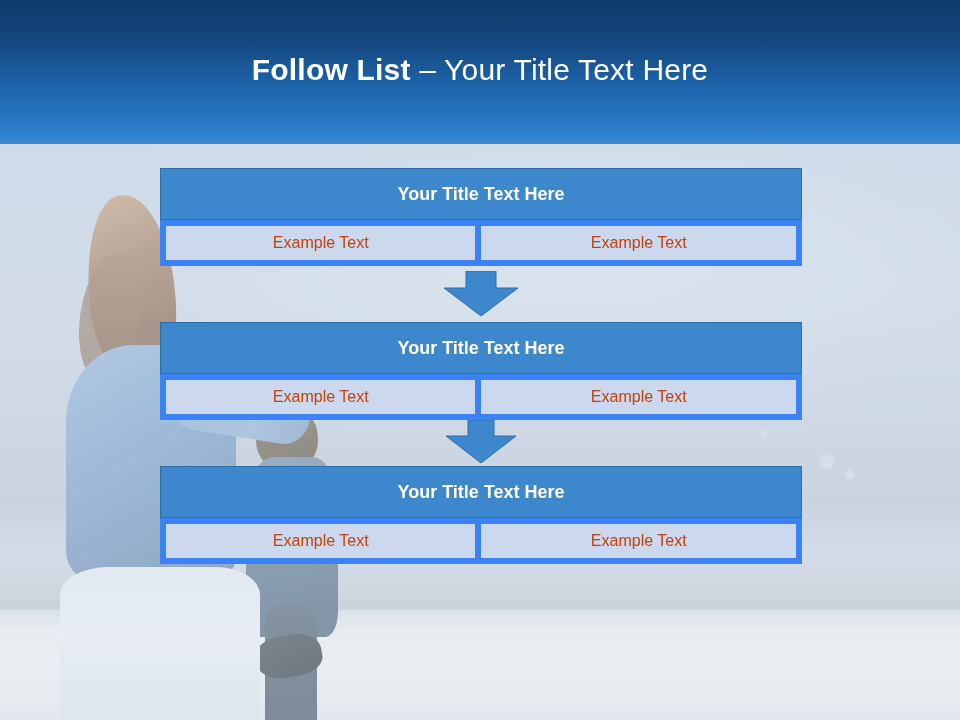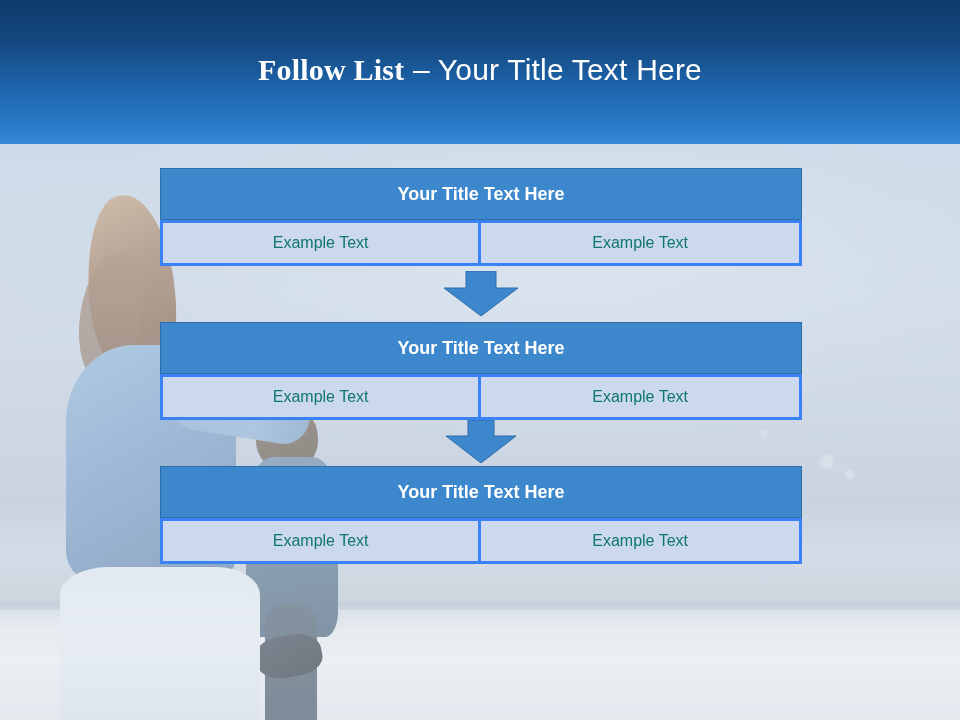--- a/index.html
+++ b/index.html
@@ -175,21 +175,20 @@
     width: 960px;
     text-align: center;
     color: #ffffff;
     font-size: 30px;
     line-height: 36px;
     letter-spacing: 0.2px;
     white-space: nowrap;
   }
   .header-title .strong {
     font-weight: bold;
-    font-family: Liberation Serif, serif;
   }
   .header-title .light {
     font-weight: normal;
   }
 
   
   .flow {
     position: absolute;
     left: 160px;
     top: 168px;
@@ -213,22 +212,22 @@
   }
   .block-row {
     display: flex;
     width: 642px;
   }
   .cell {
     box-sizing: border-box;
     width: 375px;
     height: 46px;
     background: #ccd8ee;
-    border: 3px solid #3b82f6;
-    color: #0f766e;
+    border: 6px solid #3b82f6;
+    color: #c2410c;
     font-size: 16px;
     display: flex;
     align-items: center;
     justify-content: center;
   }
   .cell.right {
     border-left: none;
   }
   .arrow-wrap {
     width: 642px;

